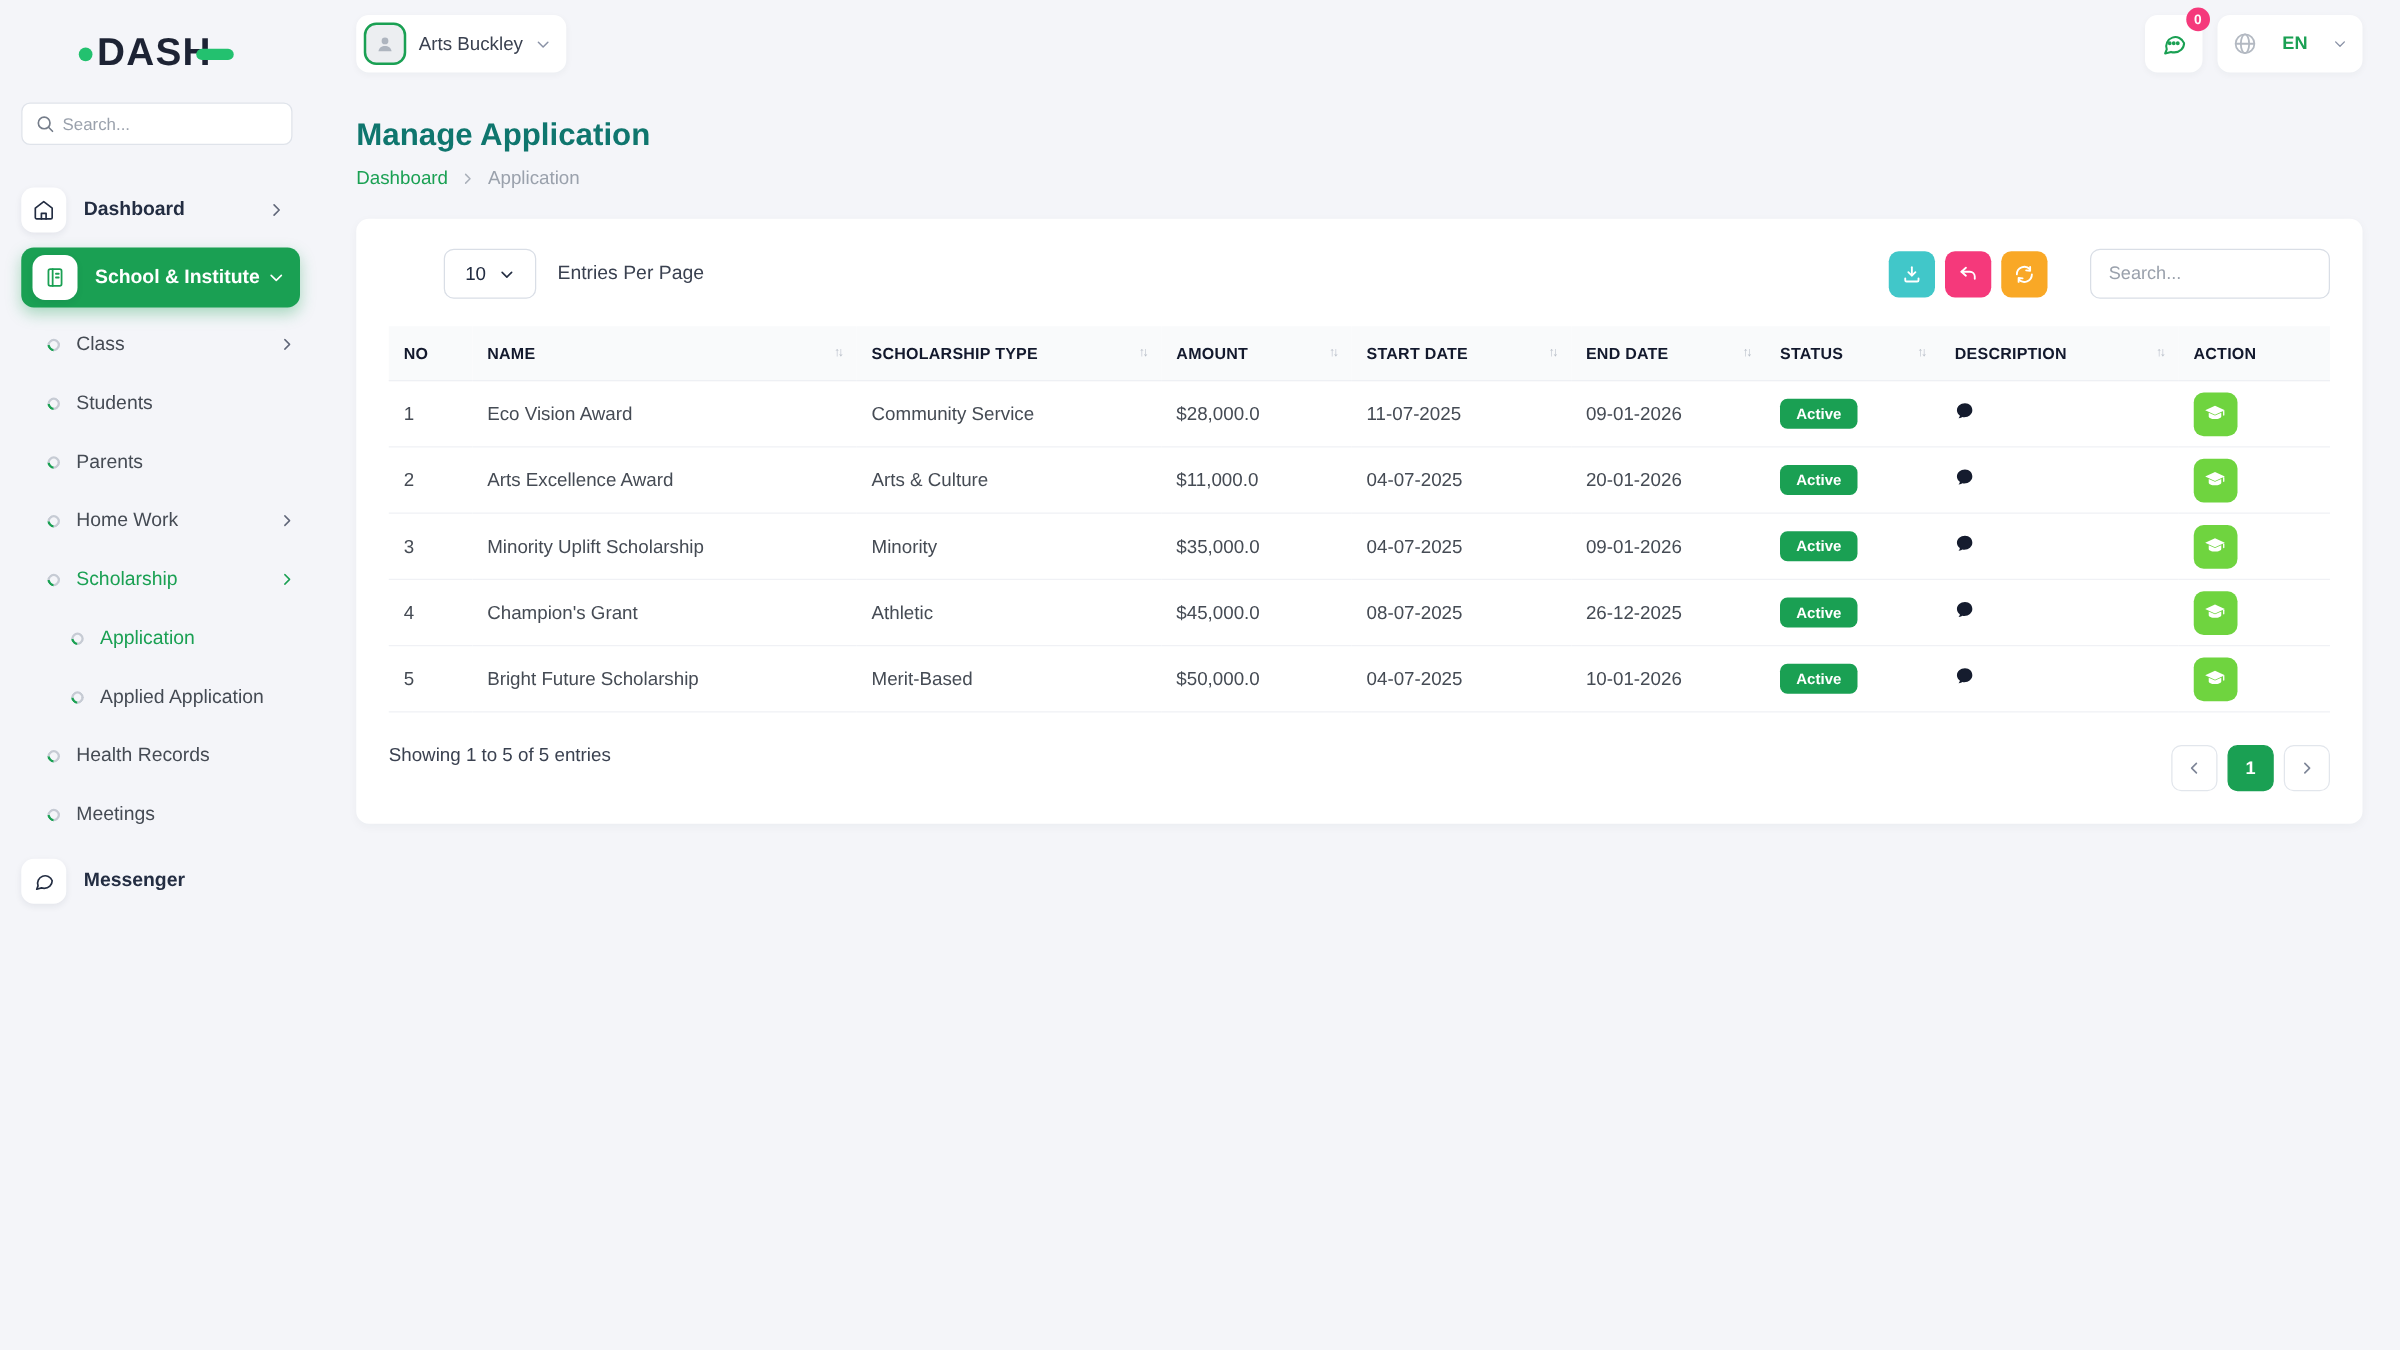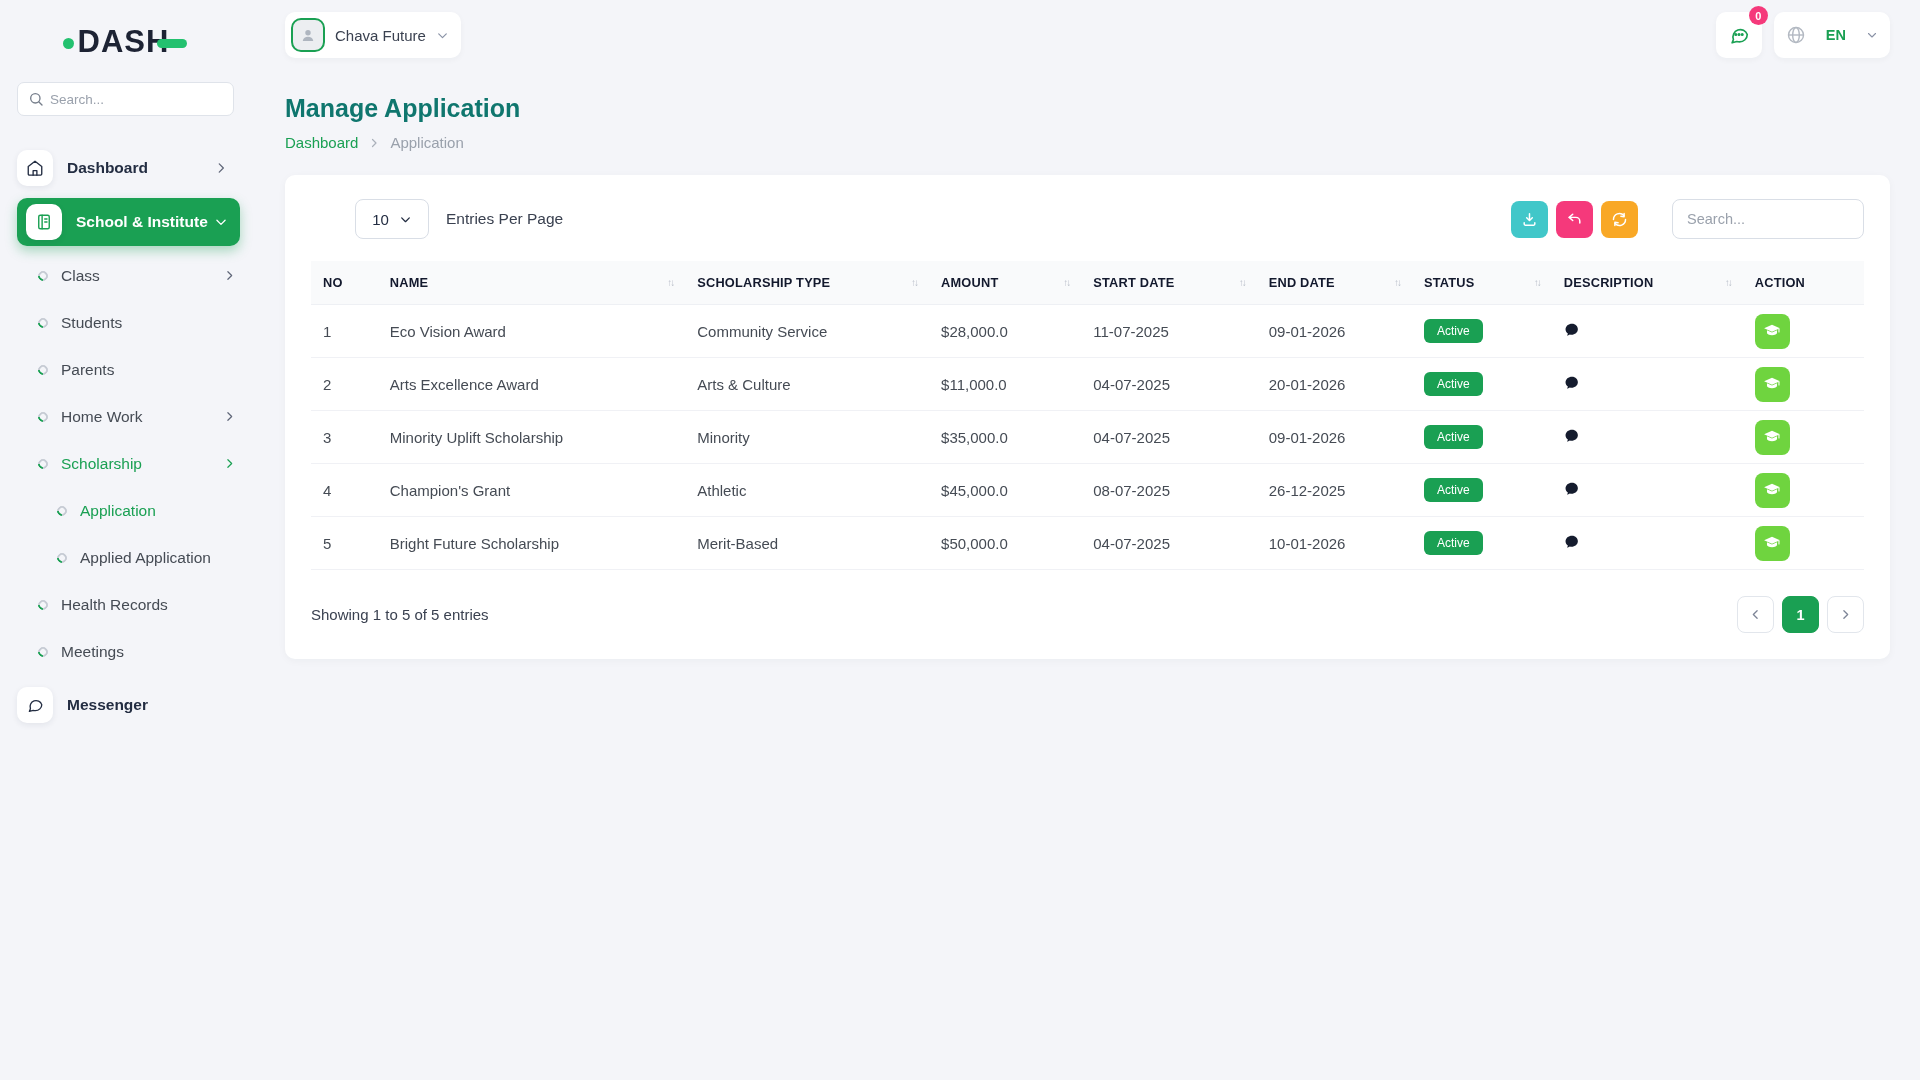--- a/index.html
+++ b/index.html
@@ -118,30 +118,30 @@
     background:#f9fafb; font-size:12.8px; font-weight:700; color:#13192d;
     text-align:left; padding:14px 12px; letter-spacing:.2px; border-bottom:1px solid #eef0f4;
   }
   thead th .th-inner { display:flex; align-items:center; justify-content:space-between; }
   .sort-ic { font-size:10px; color:#b8bec8; letter-spacing:-2px; font-weight:400; }
   tbody td {
     padding:0 12px; height:53px; border-bottom:1px solid #f0f1f5;
     font-size:15px; color:#454b54; vertical-align:middle;
   }
   .status-badge {
-    display:inline-block; background:#1aa053; color:#fff; font-size:12px; font-weight:400;
+    display:inline-block; background:#1aa053; color:#fff; font-size:12px; font-weight:700;
     padding:5px 13px; border-radius:6px;
   }
   .desc-bubble { cursor:pointer; display:inline-flex; color:#151c2e; }
   .action-btn {
     width:35px; height:35px; border:none; border-radius:8px; background:#6fd43f;
     display:flex; align-items:center; justify-content:center; cursor:pointer; color:#fff;
   }
 
-  .card-footer { display:flex; align-items:center; justify-content:space-between; margin-top:26px; }
+  .card-footer { display:flex; justify-content:space-between; margin-top:26px; }
   .showing-text { font-size:15px; color:#3a4150; }
   .pagination { display:flex; gap:8px; }
   .page-btn {
     width:37px; height:37px; border:1px solid #e2e6ec; background:#fff; border-radius:8px;
     display:flex; align-items:center; justify-content:center; cursor:pointer; color:#7d8597;
   }
   .page-btn.current { background:#1aa053; border-color:#1aa053; color:#fff; font-size:14.5px; font-weight:600; }
 </style>
 </head>
 <body>
@@ -251,21 +251,21 @@
 
   <main>
     <header class="topbar">
       <div class="user-card">
         <span class="avatar">
           <svg width="18" height="18" viewBox="0 0 24 24" fill="#aeb5bf">
               <circle cx="12" cy="9" r="3.6"></circle>
               <path d="M5 20c.6-3.7 3.5-5.6 7-5.6s6.4 1.9 7 5.6z"></path>
             </svg>
         </span>
-        <span class="user-name">Chava Future</span>
+        <span class="user-name">Arts Buckley</span>
         <svg width="13" height="13" viewBox="0 0 24 24" fill="none" stroke="#8a92a6" stroke-width="2.2" stroke-linecap="round" stroke-linejoin="round">
             <polyline points="5 9 12 16 19 9"></polyline>
           </svg>
       </div>
 
       <div class="topbar-right">
         <div class="icon-card chat">
           <svg width="22" height="22" viewBox="0 0 24 24" fill="none" stroke="#1aa053" stroke-width="1.8" stroke-linecap="round" stroke-linejoin="round">
               <path d="M21 11.5a8.5 8 0 0 1-8.5 8c-1 0-2-.14-2.9-.4L4.5 20.5l1.4-3.6A8 8 0 1 1 21 11.5z"></path>
               <circle cx="8.5" cy="11.5" r="0.8" fill="#1aa053"></circle>

